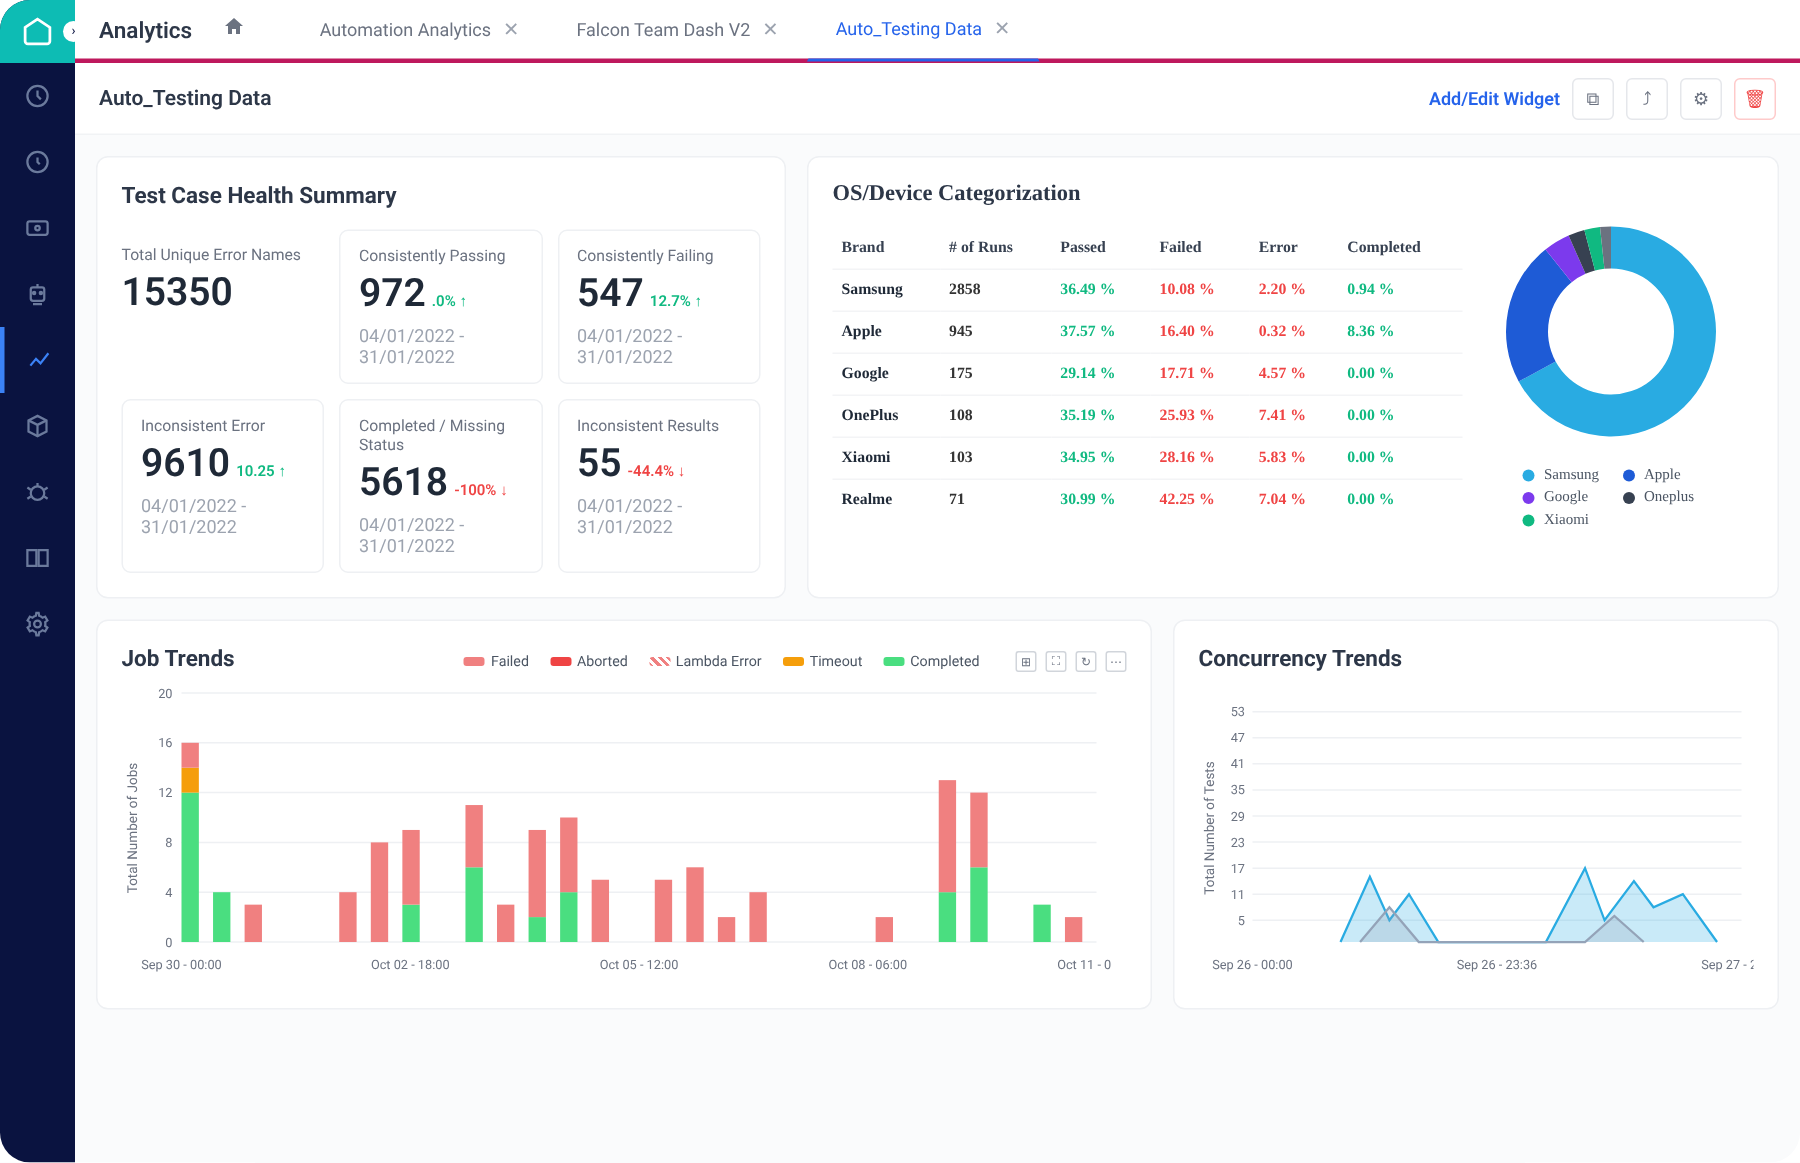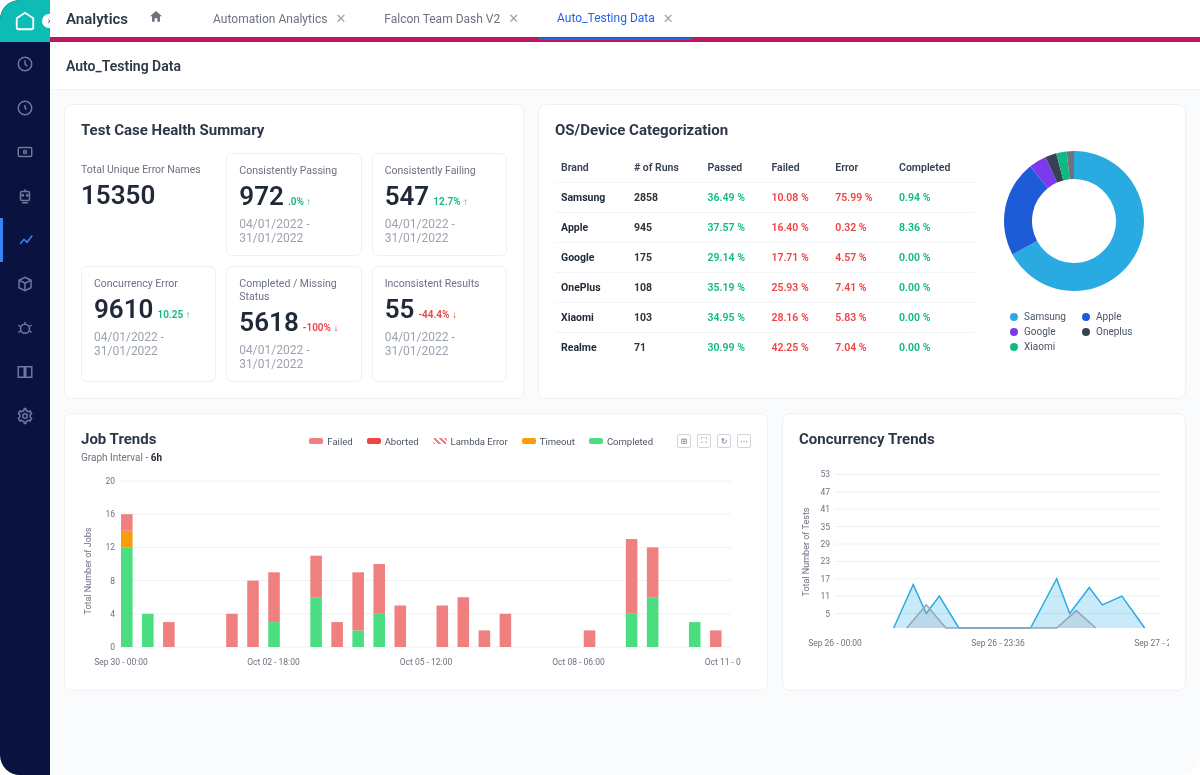--- a/index.html
+++ b/index.html
@@ -6,21 +6,21 @@
 body { font-family: -apple-system, BlinkMacSystemFont, "Segoe UI", Roboto, sans-serif; background: #fff; color: #333; font-size: 13px; }
 .app { display: flex; height: 775px; width: 1200px; overflow: hidden; border-radius: 20px; }
 .sidebar { width: 50px; background: #0a1340; display: flex; flex-direction: column; align-items: center; padding-top: 0; }
 .logo-wrap { width: 50px; height: 42px; background: #0dbcb4; display: flex; align-items: center; justify-content: center; position: relative; }
 .logo-wrap svg { width: 22px; height: 22px; }
 .logo-badge { position: absolute; right: -6px; top: 14px; width: 14px; height: 14px; border-radius: 50%; background: #fff; display:flex; align-items:center; justify-content:center; font-size:9px; color:#0a1340;}
 .side-icon { width: 50px; height: 44px; display: flex; align-items: center; justify-content: center; color: #6b7a9c; cursor: pointer; }
 .side-icon.active { color: #3b82f6; border-left: 3px solid #3b82f6; }
 .side-icon svg { width: 18px; height: 18px; }
 .main { flex: 1; display: flex; flex-direction: column; overflow: hidden; }
-.topbar { height: 42px; border-bottom: 5px solid #be185d; display: flex; align-items: center; padding: 0 16px; gap: 20px; }
+.topbar { height: 42px; border-bottom: 3px solid #be185d; display: flex; align-items: center; padding: 0 16px; gap: 20px; }
 .top-title { font-size: 15px; font-weight: 600; color: #2d3748; }
 .home-icon-btn { color: #6b7280; cursor: pointer; }
 .tabs { display: flex; gap: 0; margin-left: 10px; }
 .tab { padding: 0 18px; height: 42px; display: flex; align-items: center; gap: 8px; font-size: 12px; color: #6b7280; border: 1px solid transparent; cursor: pointer; }
 .tab.active { color: #2563eb; border-bottom: 2px solid #2563eb; }
 .tab .x { color: #9ca3af; font-size: 13px; }
 .subhead { height: 48px; display: flex; align-items: center; justify-content: space-between; padding: 0 16px; border-bottom: 1px solid #f1f3f5; }
 .subhead-title { font-size: 14px; font-weight: 600; color: #2d3748; }
 .subhead-actions { display: flex; align-items: center; gap: 8px; }
 .link-btn { color: #2563eb; font-size: 12px; font-weight: 600; cursor: pointer; }
@@ -146,20 +146,27 @@
           </div>
         <div class="tab active">
             <span>Auto_Testing Data</span>
             <span class="x">✕</span>
           </div>
       </div>
     </div>
 
     <div class="subhead">
       <span class="subhead-title">Auto_Testing Data</span>
+      <div class="subhead-actions">
+        <span class="link-btn">Add/Edit Widget</span>
+        <span class="icon-btn">⧉</span>
+        <span class="icon-btn">⤴</span>
+        <span class="icon-btn">⚙</span>
+        <span class="icon-btn danger">🗑</span>
+      </div>
     </div>
 
     <div class="content">
       <div class="row">
 
         <div class="card" style="flex: 0 0 460px;">
           <div class="card-title">Test Case Health Summary</div>
           <div class="stats-grid" id="stats-grid">
               <div class="stat-box noborder">
     <div class="stat-label">Total Unique Error Names</div>
@@ -170,58 +177,58 @@
     <div class="stat-label">Consistently Passing</div>
     <div class="stat-value">972<span class="stat-delta up">.0% ↑</span></div>
     <div class="stat-date">04/01/2022 - 31/01/2022</div>
               </div>
               <div class="stat-box">
     <div class="stat-label">Consistently Failing</div>
     <div class="stat-value">547<span class="stat-delta up">12.7% ↑</span></div>
     <div class="stat-date">04/01/2022 - 31/01/2022</div>
               </div>
               <div class="stat-box">
-    <div class="stat-label">Concurrency Error</div>
+    <div class="stat-label">Inconsistent Error</div>
     <div class="stat-value">9610<span class="stat-delta up">10.25 ↑</span></div>
     <div class="stat-date">04/01/2022 - 31/01/2022</div>
               </div>
               <div class="stat-box">
     <div class="stat-label">Completed / Missing Status</div>
     <div class="stat-value">5618<span class="stat-delta down">-100% ↓</span></div>
     <div class="stat-date">04/01/2022 - 31/01/2022</div>
               </div>
               <div class="stat-box">
     <div class="stat-label">Inconsistent Results</div>
     <div class="stat-value">55<span class="stat-delta down">-44.4% ↓</span></div>
     <div class="stat-date">04/01/2022 - 31/01/2022</div>
               </div>
             </div>
         </div>
 
-        <div class="card" style="flex:1; display:flex; gap:4px;">
+        <div class="card" style="flex:1; display:flex; gap:4px;font-family:Liberation Serif, serif;">
           <div style="flex:1;">
             <div class="card-title">OS/Device Categorization</div>
             <table class="os-table">
               <thead>
                   <tr id="os-head">
                     <th>Brand</th>
                     <th># of Runs</th>
                     <th>Passed</th>
                     <th>Failed</th>
                     <th>Error</th>
                     <th>Completed</th>
                   </tr>
                 </thead>
               <tbody id="os-body">
                   <tr>
                     <td class="brand">Samsung</td>
                     <td class="runs">2858</td>
                     <td class="c-green">36.49 %</td>
                     <td class="c-red">10.08 %</td>
-                    <td class="c-red">75.99 %</td>
+                    <td class="c-red">2.20 %</td>
                     <td class="c-green">0.94 %</td>
                   </tr>
                   <tr>
                     <td class="brand">Apple</td>
                     <td class="runs">945</td>
                     <td class="c-green">37.57 %</td>
                     <td class="c-red">16.40 %</td>
                     <td class="c-red">0.32 %</td>
                     <td class="c-green">8.36 %</td>
                   </tr>
@@ -322,21 +329,20 @@
                   <span>Completed</span>
                 </div>
                 <div class="chart-controls">
                   <div class="cc">⊞</div>
                   <div class="cc">⛶</div>
                   <div class="cc">↻</div>
                   <div class="cc">⋯</div>
                 </div>
               </div>
           </div>
-          <div class="chart-meta"><span>Graph Interval - </span><b>6h</b></div>
           <svg id="job-chart" width="660" height="200">
               <line x1="40" x2="650" y1="176" y2="176" class="grid-line"></line>
               <text x="34" y="179" text-anchor="end" class="tick-label">0</text>
               <line x1="40" x2="650" y1="142.8" y2="142.8" class="grid-line"></line>
               <text x="34" y="145.8" text-anchor="end" class="tick-label">4</text>
               <line x1="40" x2="650" y1="109.6" y2="109.6" class="grid-line"></line>
               <text x="34" y="112.6" text-anchor="end" class="tick-label">8</text>
               <line x1="40" x2="650" y1="76.4" y2="76.4" class="grid-line"></line>
               <text x="34" y="79.4" text-anchor="end" class="tick-label">12</text>
               <line x1="40" x2="650" y1="43.19999999999999" y2="43.19999999999999" class="grid-line"></line>

